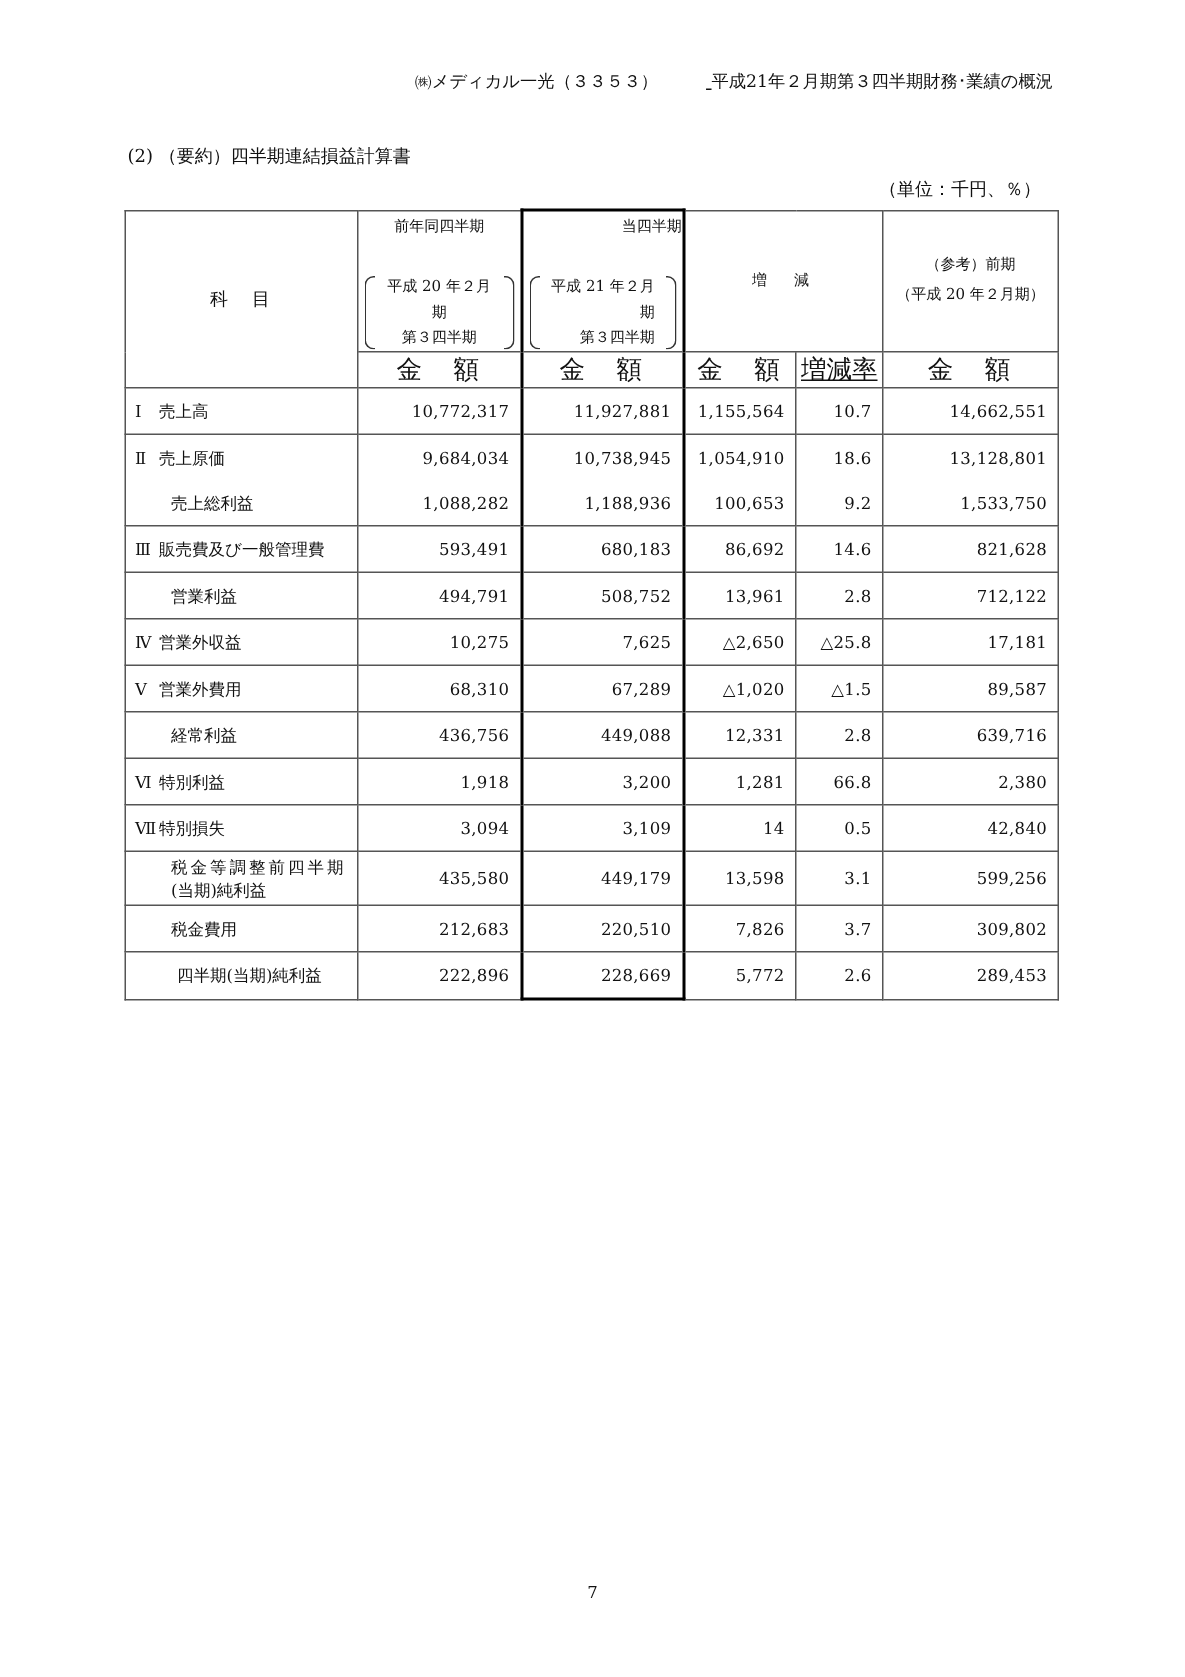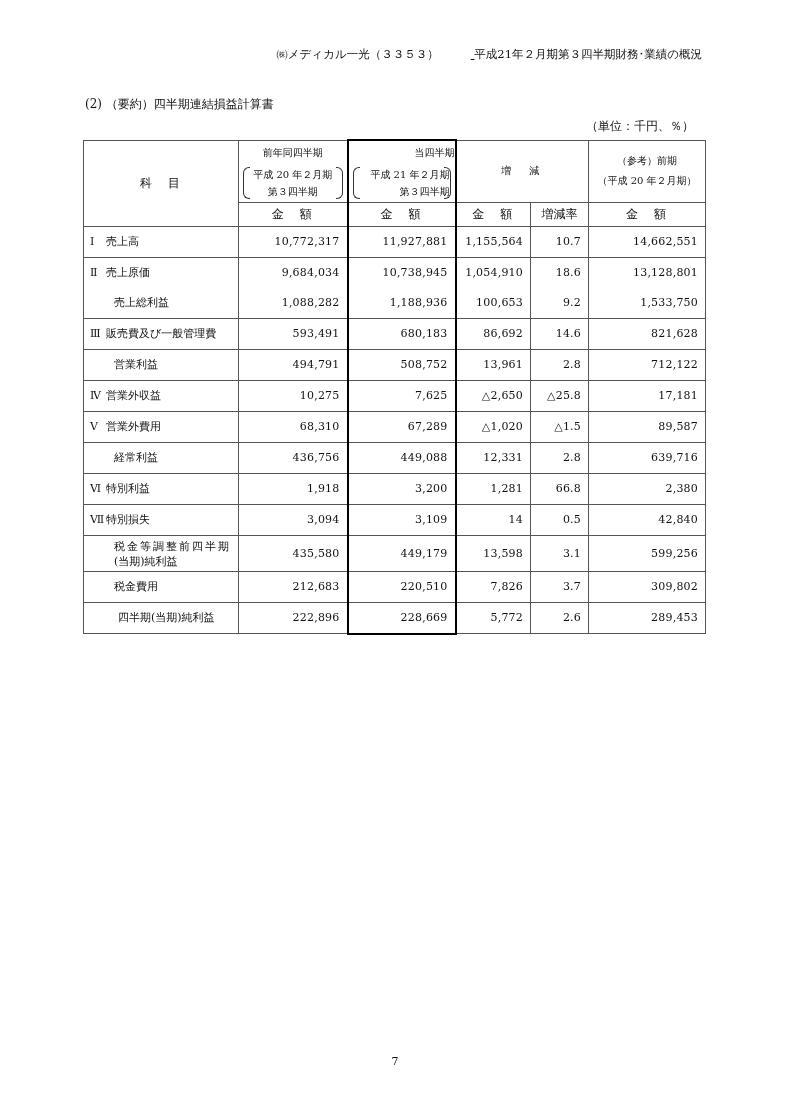--- a/index.html
+++ b/index.html
@@ -7,23 +7,23 @@
   .page-header { position: absolute; top: 47px; right: 88px; font-size: 11.5px; white-space: nowrap; text-decoration: underline; }
   .page-header span { display: inline-block; }
   .page-header .company { margin-right: 32px; }
   .section-title { position: absolute; top: 96px; left: 85px; font-size: 12px; white-space: nowrap; }
   .unit-note { position: absolute; top: 118px; right: 96px; font-size: 12px; }
   .tbl-wrap { position: absolute; top: 139px; left: 83px; width: 622px; }
   table { border-collapse: collapse; width: 622px; table-layout: fixed; font-size: 11px; }
   td, th { border: 1px solid #555; padding: 0; font-weight: normal; }
   th { text-align: center; }
   .hdr-big { height: 62px; }
-  .hdr-sub { height: 24px; font-size: 12px; letter-spacing: 2px; }
+  .hdr-sub { height: 24px; font-size: 17px; letter-spacing: 2px; }
   .hdr-top { font-size: 10px; line-height: 14px; }
-  .paren-block { position: relative; margin: 6px 4px 0 4px; padding: 0 1px; font-size: 10px; line-height: 17px; }
+  .paren-block { position: relative; margin: 24px 4px 0 4px; padding: 0 14px; font-size: 10px; line-height: 17px; }
   .paren-block::before, .paren-block::after { content: ""; position: absolute; top: 1px; bottom: 1px; width: 6px; border: 1px solid #333; }
   .paren-block::before { left: 0; border-right: none; border-radius: 6px 0 0 6px; }
   .paren-block::after { right: 0; border-left: none; border-radius: 0 6px 6px 0; }
   .label-cell { text-align: left; padding-left: 6px; font-size: 11px; white-space: nowrap; }
   .label-cell .roman { display: inline-block; width: 16px; font-size: 11px; }
   .label-cell.sub { padding-left: 30px; }
   .label-cell.sub2 { padding-left: 34px; }
   .num { text-align: right; padding-right: 7px; font-size: 11px; white-space: nowrap; letter-spacing: 0.2px; }
   .cur { border-left: 2.5px solid #000; border-right: 2.5px solid #000; }
   .cur-top { border-top: 2.5px solid #000; text-align: right; }
@@ -80,21 +80,21 @@
       </th>
       <th style="font-size:10px; line-height:20px;">
         <div>（参考）前期</div>
         <div>（平成 20 年２月期）</div>
       </th>
     </tr>
     <tr class="hdr-sub">
       <th>金　額</th>
       <th class="cur">金　額</th>
       <th>金　額</th>
-      <th style="letter-spacing:0;">増減率</th>
+      <th style="letter-spacing:0;text-decoration:underline;">増減率</th>
       <th>金　額</th>
     </tr>
   </thead>
   <tbody>
     <tr class="r">
       <td class="label-cell"><span class="roman">Ⅰ</span><span>売上高</span></td>
       <td class="num">10,772,317</td>
       <td class="num cur">11,927,881</td>
       <td class="num">1,155,564</td>
       <td class="num">10.7</td>

